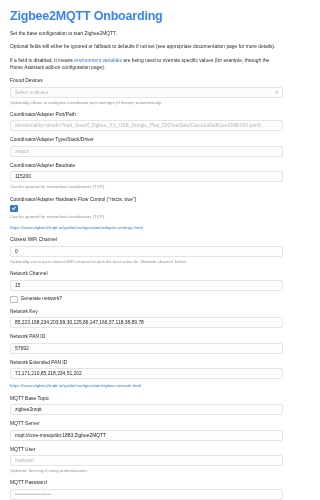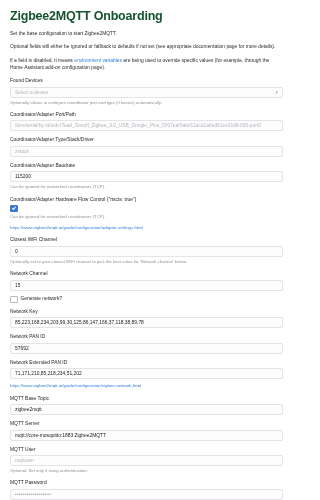--- a/index.html
+++ b/index.html
@@ -17,21 +17,21 @@
   }
   .page {
     box-sizing: border-box;
     width: 293px;
     padding: 9px 10px 4px 10px;
   }
   .title {
     font-size: 12.5px;
     font-weight: bold;
     letter-spacing: -0.2px;
-    color: #14532d;
+    color: #3b82f6;
     margin: 0 0 7px 0;
     line-height: 1.15;
   }
   .intro {
     font-size: 4.9px;
     line-height: 1.55;
     color: #2b2b2b;
     margin: 0 0 5.5px 0;
   }
   .intro a {

